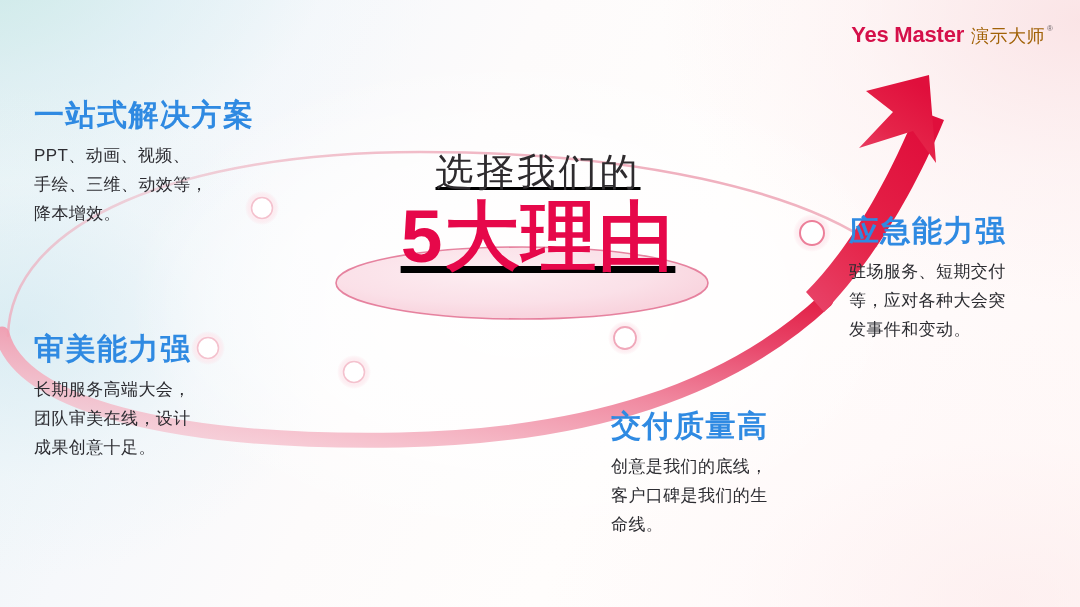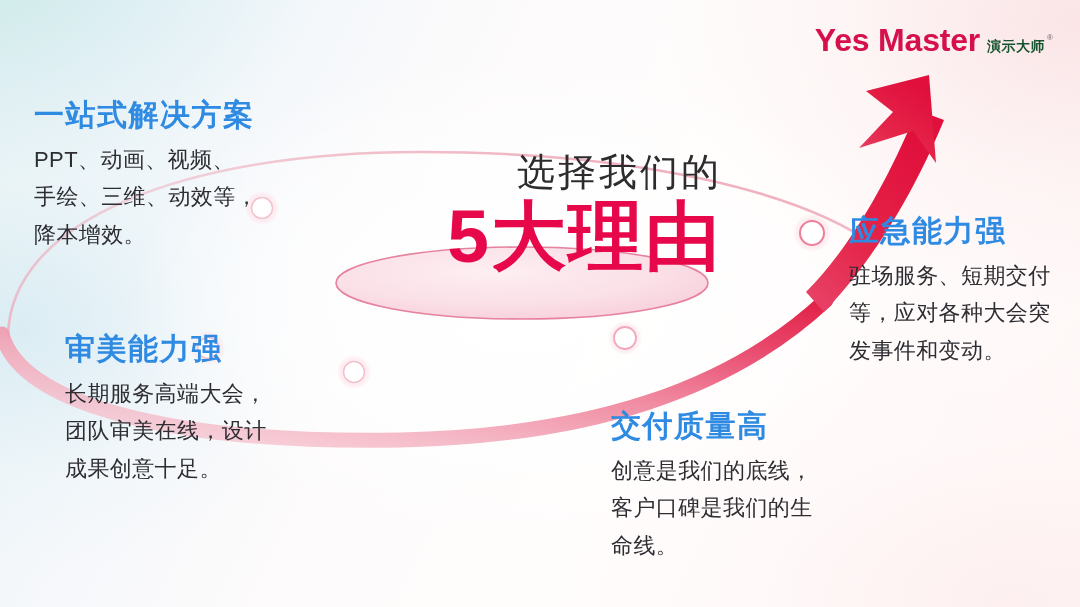--- a/index.html
+++ b/index.html
@@ -67,47 +67,48 @@
   .logo {
     position: absolute;
     top: 22px;
     right: 22px;
     display: flex;
     align-items: baseline;
     gap: 7px;
     white-space: nowrap;
   }
   .logo-en {
-    font-size: 32px;
+    font-size: 22px;
     font-weight: bold;
     color: #d5104a;
     letter-spacing: -0.2px;
     font-family: "Liberation Sans", "DejaVu Sans", sans-serif;
   }
   .logo-cn {
-    font-size: 14px;
-    font-weight: bold;
-    color: #14532d;
+    font-size: 18px;
+    font-weight: normal;
+    color: #a16207;
     letter-spacing: 0.5px;
   }
   .logo-tm {
     font-size: 8px;
     color: #6b6468;
     position: relative;
     top: -11px;
     left: -5px;
   }
 
   
   .center-title {
     position: absolute;
-    left: 422px;
+    left: 388px;
     top: 152px;
     width: 300px;
-    text-align: right;
+    text-align: center;
+    text-decoration: underline;
   }
   .title-small {
     font-size: 38px;
     color: #2e2b2e;
     letter-spacing: 3px;
     line-height: 1.1;
     font-weight: normal;
   }
   .title-big {
     font-size: 75px;
@@ -124,28 +125,28 @@
     color: #2f8ae2;
     font-size: 30px;
     font-weight: bold;
     letter-spacing: 1.5px;
     line-height: 1.25;
     margin-bottom: 7px;
     white-space: nowrap;
   }
   .feature-body {
     color: #2d2d32;
-    font-size: 22px;
+    font-size: 17px;
     line-height: 1.72;
     letter-spacing: 0.4px;
   }
   .feature-body div { white-space: nowrap; }
 
   #feature-1 { left: 34px;  top: 96px;  }
-  #feature-2 { left: 34px;  top: 330px; margin-left: 31px; }
+  #feature-2 { left: 34px;  top: 330px; }
   #feature-3 { left: 335px; top: 392px; }
   #feature-4 { left: 611px; top: 363px; margin-top: 44px; }
   #feature-5 { left: 849px; top: 212px; }
 </style>
 </head>
 <body>
 
 <div id="slide">
 
   <div class="bg-layer bg-base"></div>

